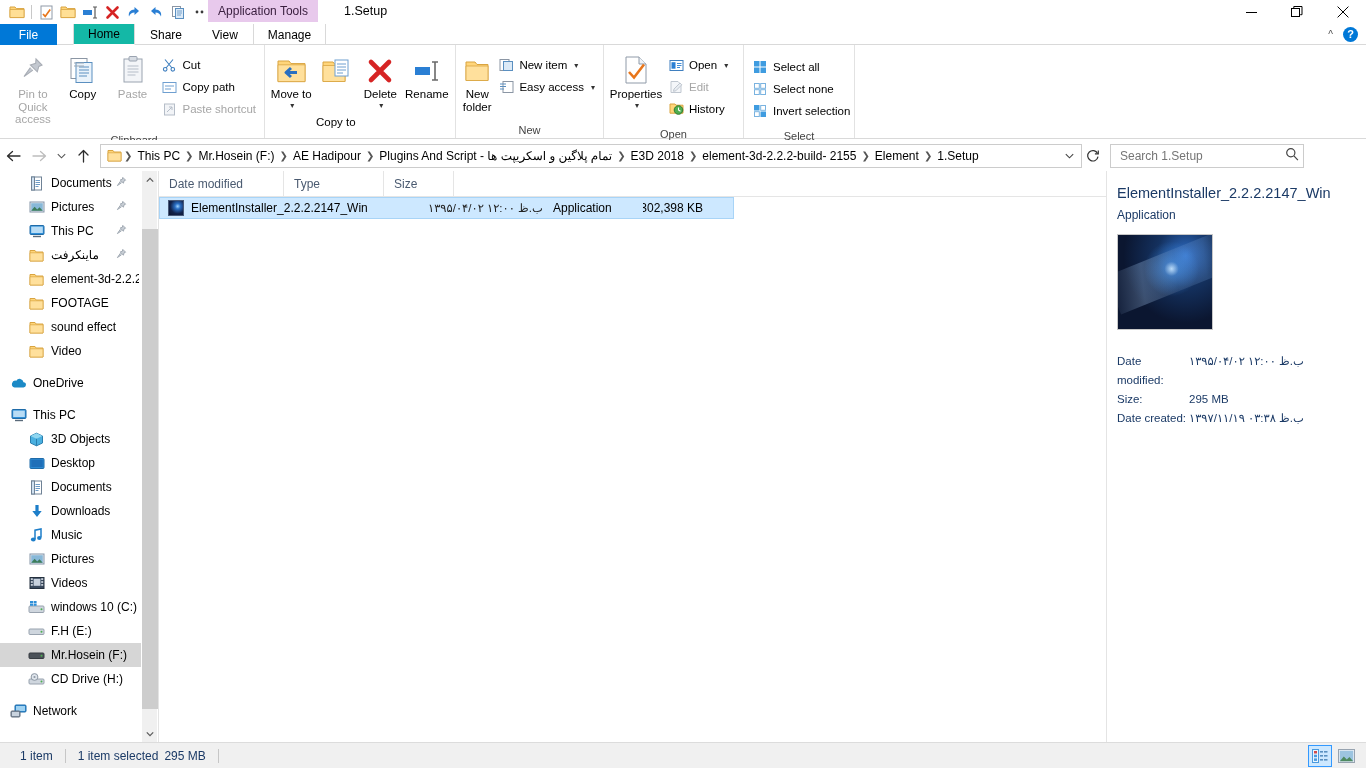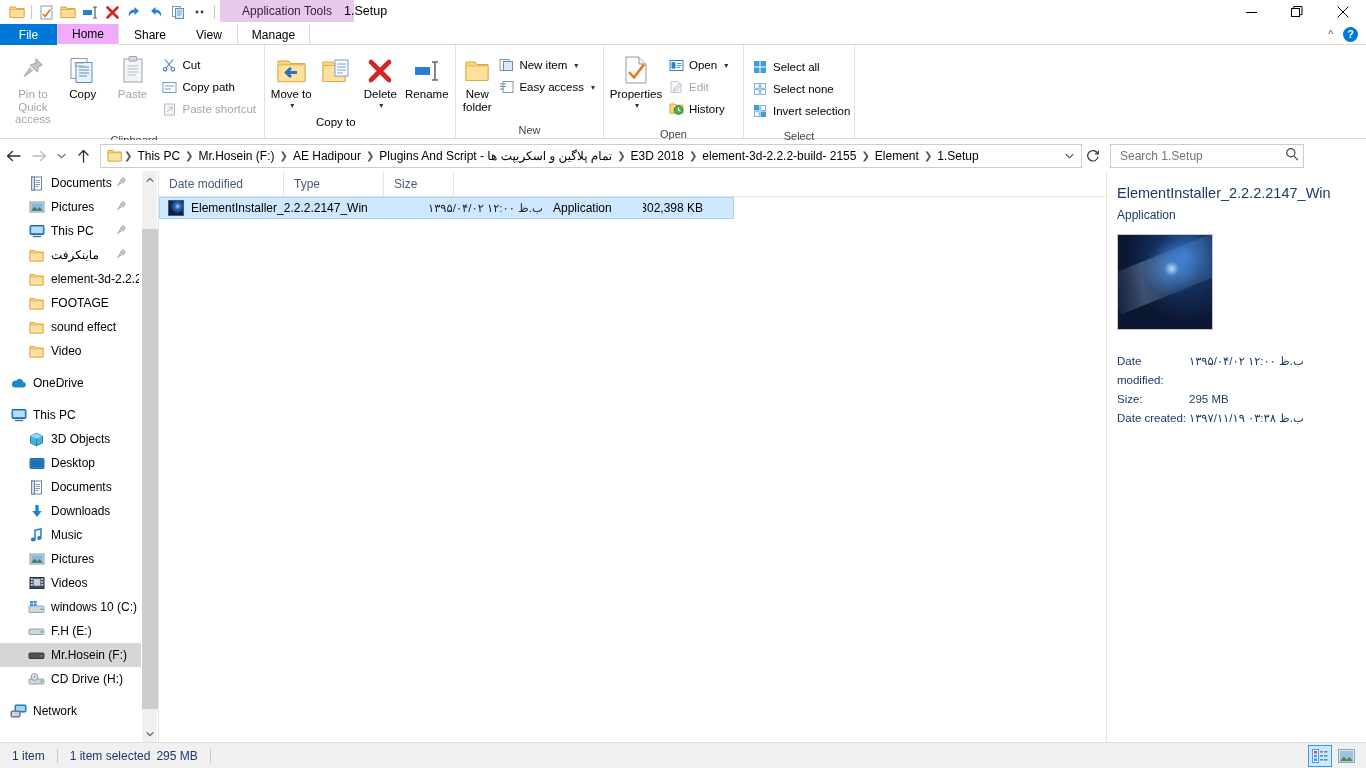--- a/index.html
+++ b/index.html
@@ -21,21 +21,21 @@
     background:#ffffff;
     display:flex; align-items:center;
   }
   .qat { display:flex; align-items:center; gap:0px; padding-left:6px; height:24px; }
   .qat-btn {
     width:22px; height:22px; display:flex; align-items:center; justify-content:center;
     cursor:default;
   }
   .qat-sep { width:1px; height:14px; background:#c8c8c8; margin:0 3px; }
   .ctx-tab-title {
-    position:absolute; left:220px; top:0; width:134px; height:22px;
+    position:absolute; left:208px; top:0; width:110px; height:22px;
     background:#e8c9ec; color:#3b2040; font-size:12px;
     display:flex; align-items:center; justify-content:center;
   }
   .win-title {
     position:absolute; left:344px; top:0; height:22px;
     display:flex; align-items:center; font-size:12.5px; color:#000;
   }
   .caption-buttons { position:absolute; right:0; top:0; display:flex; height:24px; }
   .cap-btn { width:46px; height:24px; display:flex; align-items:center; justify-content:center; }
   .cap-btn svg { display:block; }
@@ -49,22 +49,22 @@
   .tab {
     height:21px; display:flex; align-items:center; justify-content:center;
     padding:0 14px; font-size:12px; color:#000; cursor:default;
     border-left:1px solid transparent; border-right:1px solid transparent;
   }
   .tab-file {
     background:#0078d7; color:#fff; width:57px; padding:0;
     justify-content:center;
   }
   .tab-active {
-    background:#f0abfc; border-left:1px solid #d9d9d9; border-right:1px solid #d9d9d9;
-    border-bottom:1px solid #ffffff; margin-bottom:-1px;
+    background:#14b8a6; border-left:1px solid #d9d9d9; border-right:1px solid #d9d9d9;
+    border-bottom:1px solid #ffffff; margin-bottom:-1px;margin-left:16px;
   }
   .tab-manage { border-left:1px solid #d9d9d9; border-right:1px solid #d9d9d9; }
   .tabstrip-right { margin-left:auto; display:flex; align-items:center; padding-right:8px; gap:10px; }
   .chev-up { color:#4a4a4a; font-size:10px; }
   .help-icon {
     width:15px; height:15px; border-radius:50%; background:#0078d7; color:#fff;
     font-size:11px; display:flex; align-items:center; justify-content:center;
     font-weight:bold;
   }
 
@@ -222,21 +222,21 @@
     transform:rotate(-22deg);
   }
   .dp-row { display:flex; font-size:11.5px; color:#1b3a66; line-height:19px; }
   .dp-key { width:72px; flex-shrink:0; }
   .dp-val { color:#1b3a66; }
 
   
   .statusbar {
     position:absolute; left:0; bottom:0; width:1366px; height:26px;
     background:#f0f0f0; border-top:1px solid #dcdcdc;
-    display:flex; align-items:center; padding-left:12px; font-size:12px; color:#1b3a66;
+    display:flex; align-items:center; padding-left:20px; font-size:12px; color:#1b3a66;
   }
   .sb-sep { width:1px; height:14px; background:#c6c6c6; margin:0 12px; }
   .sb-right { margin-left:auto; display:flex; align-items:center; gap:2px; padding-right:8px; }
   .viewbtn {
     width:24px; height:22px; display:flex; align-items:center; justify-content:center; cursor:default;
   }
   .viewbtn.active { background:#cde8ff; border:1px solid #3399ff; }
   svg { shape-rendering:geometricPrecision; }
 </style>
 </head>

